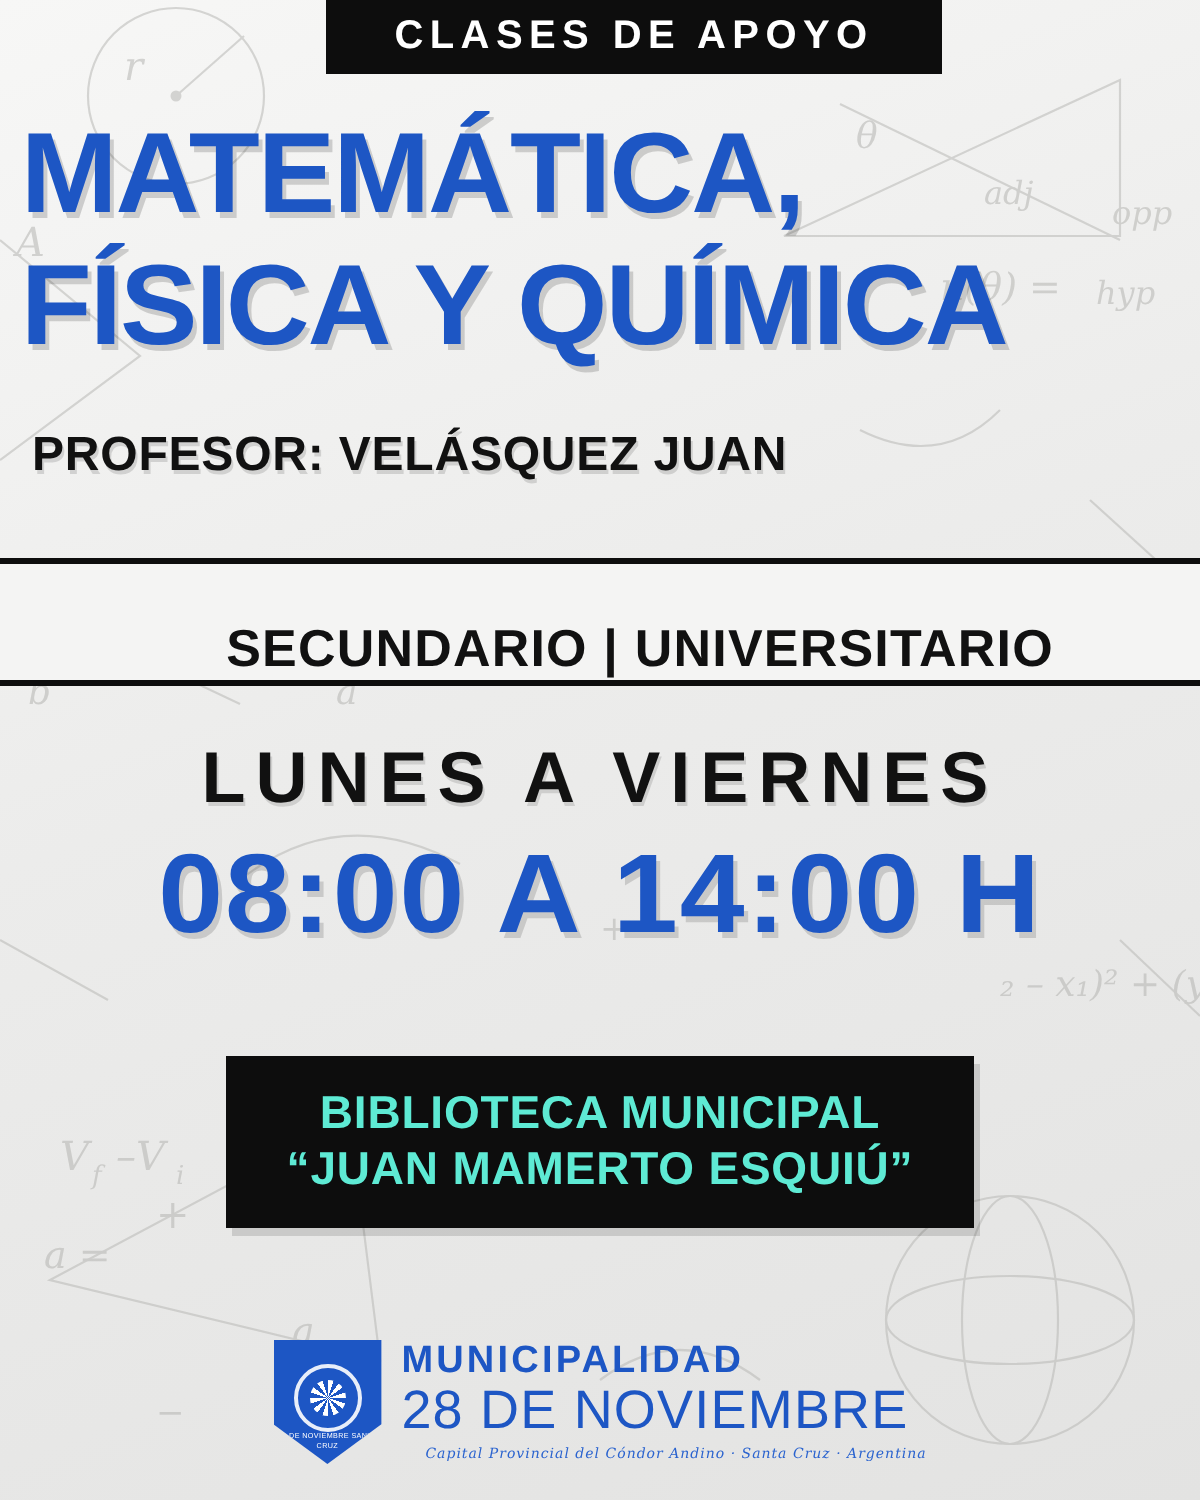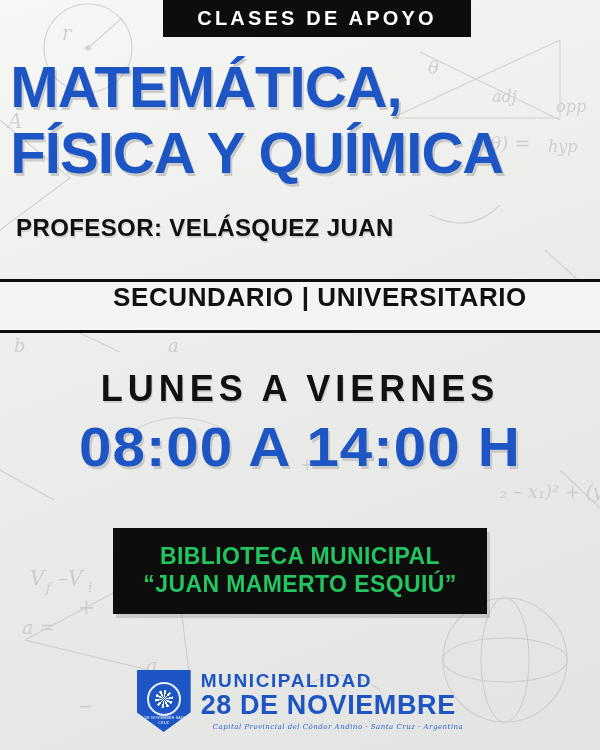--- a/index.html
+++ b/index.html
@@ -67,25 +67,25 @@
     font-size: 24px;
     letter-spacing: 0.4px;
     text-shadow: 1px 2px 0 rgba(0,0,0,0.13);
   }
 
   
   .band {
     position: absolute;
     left: 0; right: 0;
     top: 279px;
-    height: 54px;
+    height: 64px;
     background: #f4f4f3;
     border-top: 3px solid #0d0d0d;
     border-bottom: 3px solid #0d0d0d;
-    display: flex; align-items: flex-start; justify-content: center;
+    display: flex; align-items: flex-end; justify-content: center;
     z-index: 4;
     padding-left: 40px;
   }
   .band-text {
     font-size: 26px; font-weight: bold; color: #111;
     letter-spacing: 0.6px;
   }
 
   
   .schedule {
@@ -107,21 +107,21 @@
   }
 
   
   .place-wrap {
     position: absolute;
     top: 528px; left: 0; right: 0;
     display: flex; justify-content: center;
     z-index: 4;
   }
   .place {
-    background: #0d0d0d; color: #22c55e;
+    background: #0d0d0d; color: #5eead4;
     padding: 14px 30px 16px;
     text-align: center;
     line-height: 1.22;
     font-weight: bold;
     font-size: 23px;
     letter-spacing: 0.4px;
     box-shadow: 3px 4px 0 rgba(0,0,0,0.13);
   }
 
   
@@ -153,21 +153,21 @@
     position: absolute; bottom: 7px; left: 0; right: 0;
     text-align: center; color: #fff; font-size: 3.6px;
     letter-spacing: 0.2px; line-height: 1.25;
   }
   .logo-text { text-align: left; }
   .logo-top {
     color: #1d56c4; font-weight: bold; font-size: 19px;
     letter-spacing: 1.6px; line-height: 1;
   }
   .logo-mid {
-    color: #1d56c4; font-weight: bold; font-size: 27px;
+    color: #1d56c4; font-weight: normal; font-size: 27px;
     letter-spacing: 0.6px; line-height: 1.05; margin-top: 1px;
   }
   .logo-sub {
     color: #2a63cf; font-size: 7px; letter-spacing: 0.5px;
     margin-top: 3px;
     font-family: "DejaVu Serif", serif;
     font-style: italic;
     margin-left: 12px;
   }
 </style>

